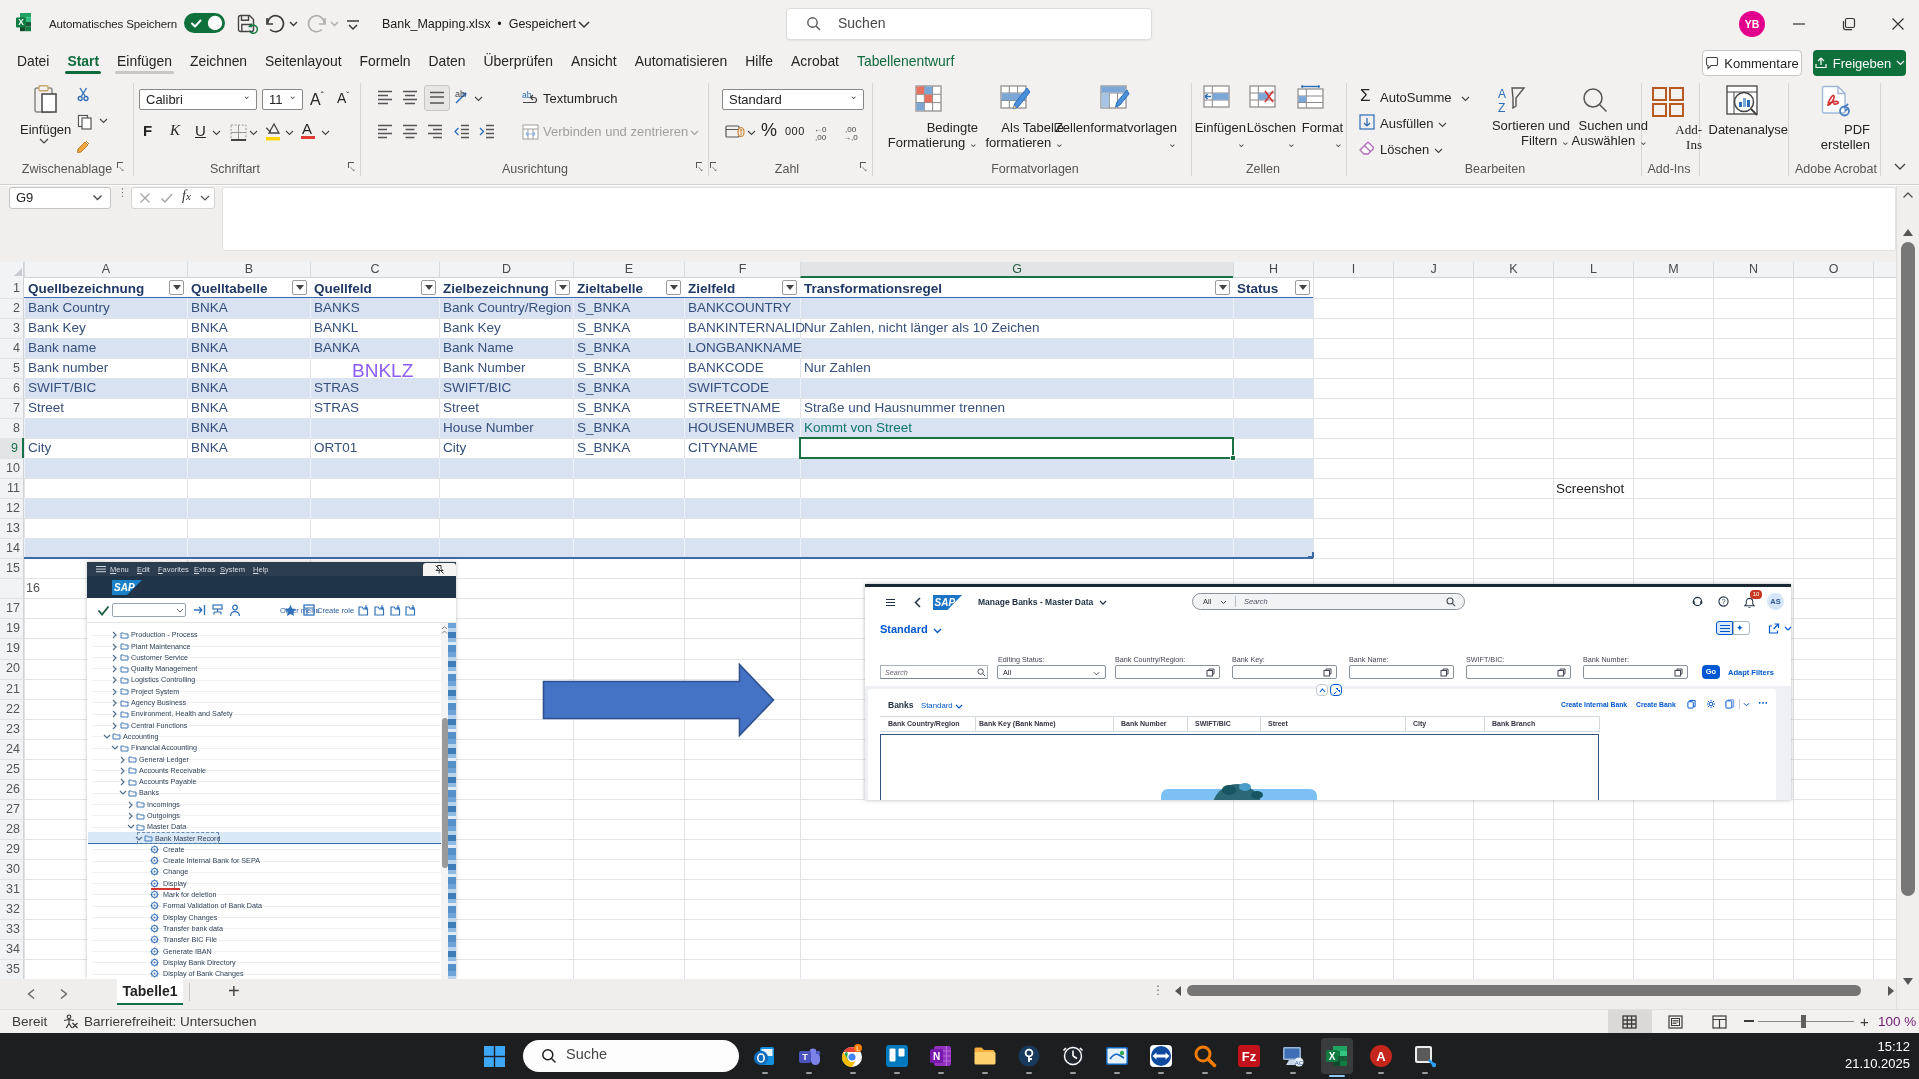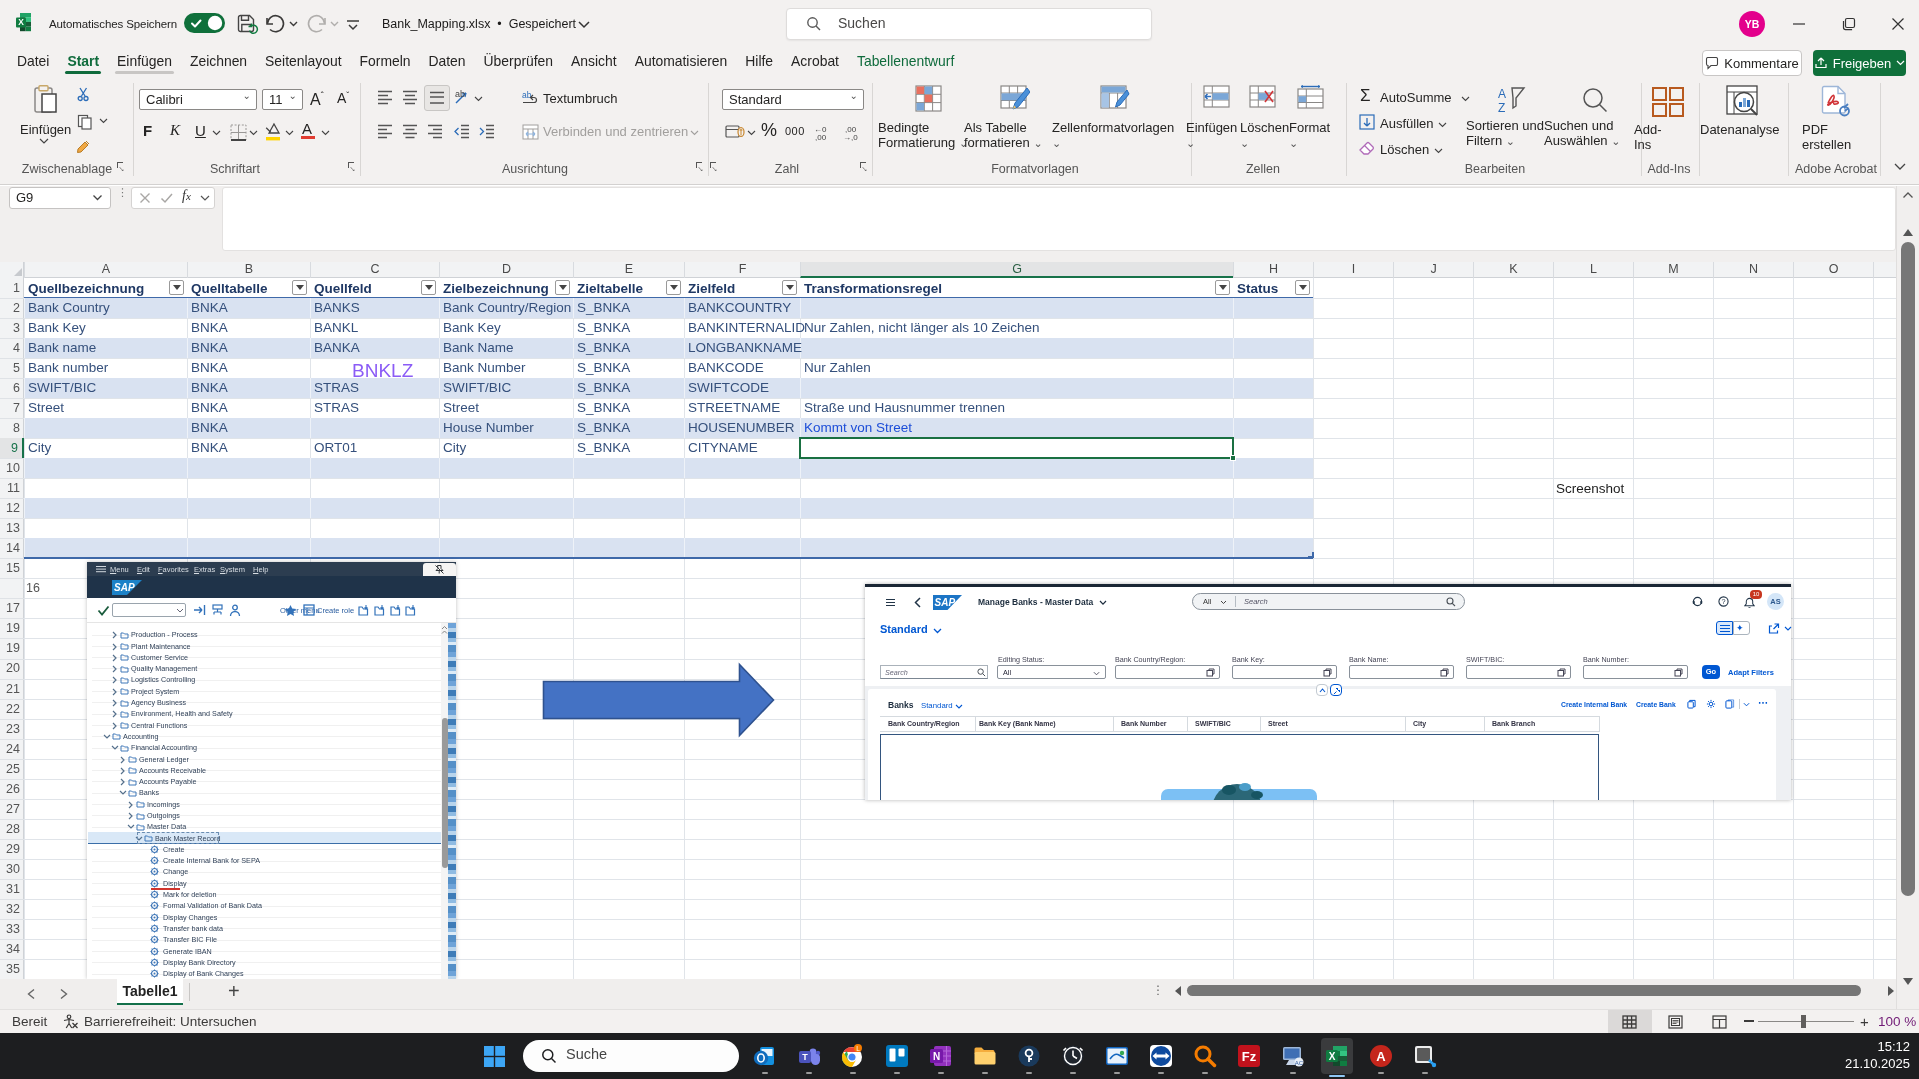--- a/index.html
+++ b/index.html
@@ -17,21 +17,21 @@
 #tabbar { position:absolute; left:0; top:979px; width:1919px; height:30px; background:#f0eeed; }
 #statusbar { position:absolute; left:0; top:1009px; width:1919px; height:24px; background:#f3f1f0; border-top:1px solid #e2e0df; }
 #taskbar { position:absolute; left:0; top:1033px; width:1919px; height:46px; background:#1d1e20; }
 .glabel { position:absolute; top:84px; font-size:12.5px; color:#555; text-align:center; }
 .gdiv { position:absolute; top:5px; width:1px; height:93px; background:#d8d6d4; }
 .launcher { position:absolute; width:10px; height:10px; }
 .launcher:before { content:""; position:absolute; left:0; top:0; width:5px; height:5px; border-left:1.2px solid #555; border-top:1.2px solid #555; }
 .launcher:after { content:"\2192"; position:absolute; left:1px; top:1px; font-size:9px; color:#555; transform:rotate(45deg); }
 .combo { position:absolute; height:21px; background:#fff; border:1px solid #8a8886; border-radius:2px; font-size:13px; color:#252423; padding:2px 6px; }
 .combo:after { content:"\2304"; position:absolute; right:5px; top:0px; font-size:10px; color:#555; }
-.bigl { position:absolute; text-align:left; font-size:13px; color:#252423; line-height:15px; }
+.bigl { position:absolute; text-align:right; font-size:13px; color:#252423; line-height:15px; }
 .chv { font-size:11px; color:#555; }
 </style>
 </head>
 <body>
 <div id="root">
   <div id="titlebar">
 
     <svg class="abs" style="left:16px;top:13px" width="17" height="19" viewBox="0 0 17 19">
       <rect x="4" y="0" width="11" height="4.2" fill="#21A366"></rect>
       <rect x="4" y="4.2" width="5.5" height="4.7" fill="#107C41"></rect>
@@ -373,21 +373,21 @@
       <path d="M19.5 18.5 l7 7" stroke="#555" stroke-width="1.5"></path>
     </svg>
     <div class="bigl" style="left:1544px;top:40px;width:104px;">Suchen und<br>Auswählen <span class="chv">⌄</span></div>
 
     <svg class="abs" style="left:1652px;top:9px" width="32" height="30" viewBox="0 0 32 30">
       <rect x="1" y="1" width="13" height="12" fill="none" stroke="#b85a1f" stroke-width="2"></rect>
       <rect x="18" y="1" width="13" height="12" fill="none" stroke="#b85a1f" stroke-width="2"></rect>
       <rect x="1" y="17" width="13" height="12" fill="none" stroke="#b85a1f" stroke-width="2"></rect>
       <rect x="18" y="17" width="13" height="12" fill="none" stroke="#b85a1f" stroke-width="2"></rect>
     </svg>
-    <div class="bigl" style="left:1634px;top:44px;width:68px;">Add-<br>Ins</div>
+    <div class="bigl" style="left:1634px;top:44px;width:68px;font-family:Liberation Serif, serif;">Add-<br>Ins</div>
 
     <svg class="abs" style="left:1726px;top:7px" width="36" height="34" viewBox="0 0 36 34">
       <rect x="1" y="1" width="30" height="28" fill="#fff" stroke="#444" stroke-width="1.3"></rect>
       <path d="M1 7 h30 M8 7 v22 M1 7" stroke="#444" stroke-width="1"></path>
       <circle cx="18" cy="17" r="9.5" fill="#fff" stroke="#444" stroke-width="1.5"></circle>
       <rect x="13" y="17" width="3 " height="5" fill="#2b6cb8"></rect>
       <rect x="17" y="13" width="3" height="9" fill="#7ba7d7"></rect>
       <rect x="21" y="15" width="3" height="7" fill="#2b6cb8"></rect>
       <path d="M25 24 l6 6" stroke="#444" stroke-width="2"></path>
     </svg>
@@ -691,21 +691,21 @@
 <div class="abs" style="left:191px;top:138.3px;font-size:13.5px;color:#35507c;">BNKA</div>
 <div class="abs" style="left:314px;top:138.3px;font-size:13.5px;color:#35507c;">STRAS</div>
 <div class="abs" style="left:443px;top:138.3px;font-size:13.5px;color:#35507c;">Street</div>
 <div class="abs" style="left:577px;top:138.3px;font-size:13.5px;color:#35507c;">S_BNKA</div>
 <div class="abs" style="left:688px;top:138.3px;font-size:13.5px;color:#35507c;">STREETNAME</div>
 <div class="abs" style="left:804px;top:138.3px;font-size:13.5px;color:#35507c;">Straße und Hausnummer trennen</div>
 <div class="abs" style="left:191px;top:158.3px;font-size:13.5px;color:#35507c;">BNKA</div>
 <div class="abs" style="left:443px;top:158.3px;font-size:13.5px;color:#35507c;">House Number</div>
 <div class="abs" style="left:577px;top:158.3px;font-size:13.5px;color:#35507c;">S_BNKA</div>
 <div class="abs" style="left:688px;top:158.3px;font-size:13.5px;color:#35507c;">HOUSENUMBER</div>
-<div class="abs" style="left:804px;top:158.3px;font-size:13.5px;color:#1d4ed8;">Kommt von Street</div>
+<div class="abs" style="left:804px;top:158.3px;font-size:13.5px;color:#0f766e;">Kommt von Street</div>
 <div class="abs" style="left:28px;top:178.4px;font-size:13.5px;color:#35507c;">City</div>
 <div class="abs" style="left:191px;top:178.4px;font-size:13.5px;color:#35507c;">BNKA</div>
 <div class="abs" style="left:314px;top:178.4px;font-size:13.5px;color:#35507c;">ORT01</div>
 <div class="abs" style="left:443px;top:178.4px;font-size:13.5px;color:#35507c;">City</div>
 <div class="abs" style="left:577px;top:178.4px;font-size:13.5px;color:#35507c;">S_BNKA</div>
 <div class="abs" style="left:688px;top:178.4px;font-size:13.5px;color:#35507c;">CITYNAME</div>
 <div class="abs" style="left:799px;top:174.9px;width:435px;height:22.05px;border:2px solid #1a7042;background:transparent;"></div>
 <div class="abs" style="left:1230px;top:193.0px;width:6px;height:6px;background:#1a7042;border:1px solid #fff;"></div>
 <div class="abs" style="left:1556px;top:218.5px;font-size:13.5px;color:#1d1d1d;">Screenshot</div>
 <div class="abs" style="left:87px;top:299.5px;width:368.5px;height:417.8px;background:#fff;box-shadow:0 0 4px rgba(0,0,0,.25);">

